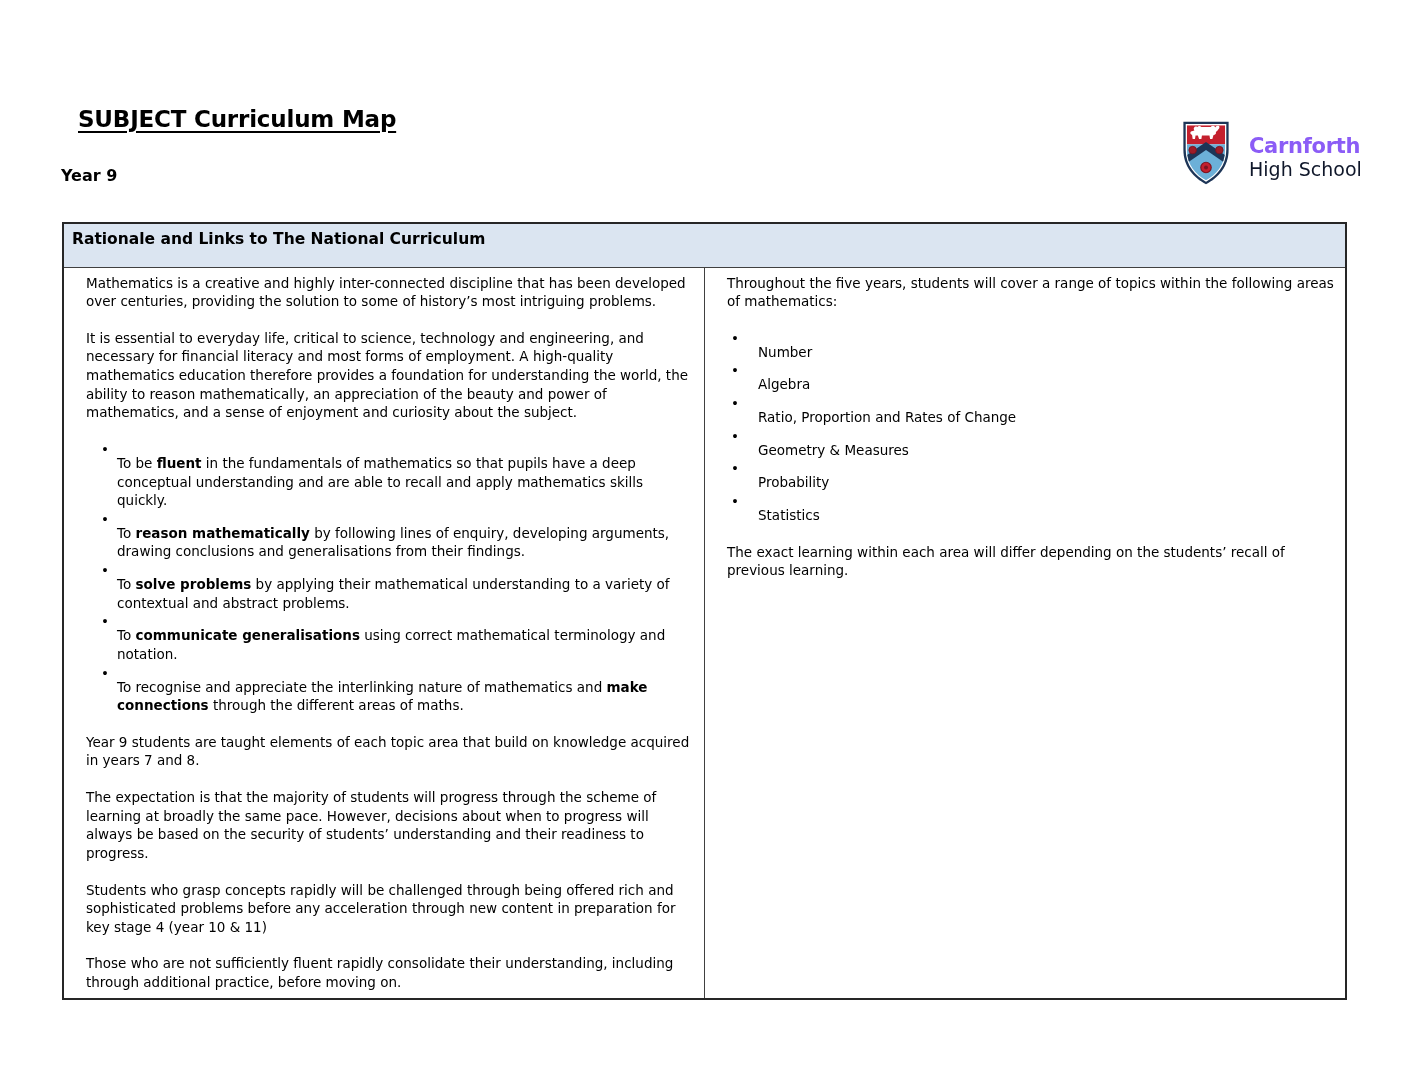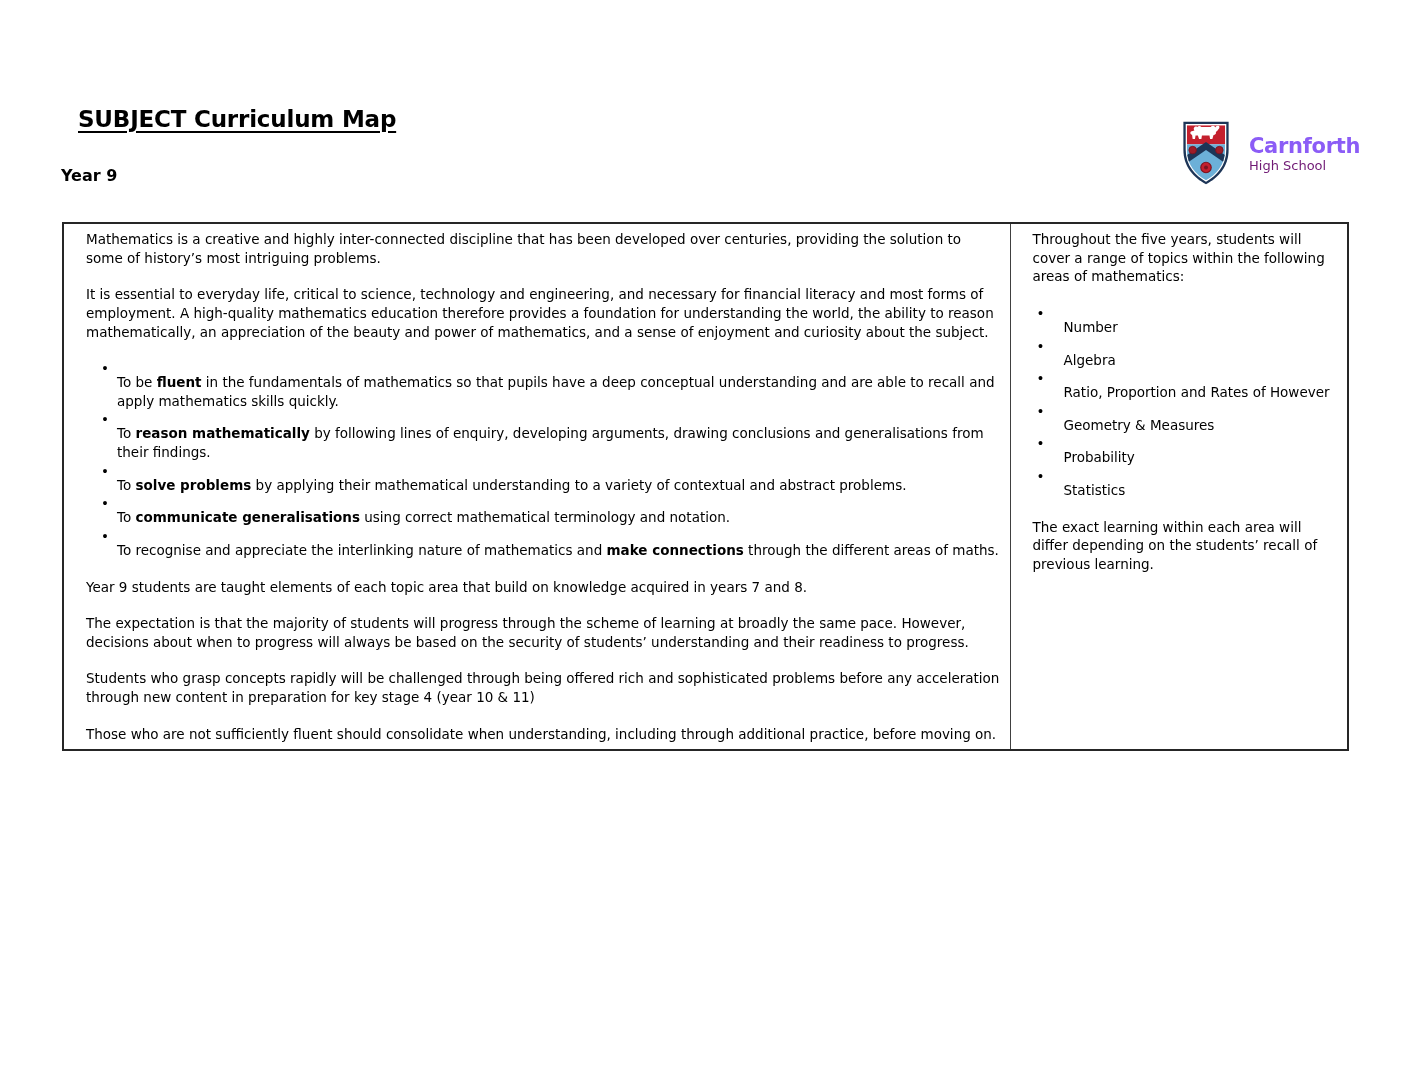--- a/index.html
+++ b/index.html
@@ -10,21 +10,21 @@
   .page-title{
     position:absolute;left:78px;top:106px;font-size:23px;font-weight:bold;
     text-decoration:underline;text-underline-offset:4px;letter-spacing:-0.2px;
   }
   .page-subtitle{position:absolute;left:61px;top:166px;font-size:16px;font-weight:bold;}
 
   .logo{position:absolute;left:1177px;top:111px;display:flex;align-items:flex-start;}
   .logo svg{display:block;}
   .logo-text{margin-left:14px;margin-top:24px;line-height:1.1;}
   .logo-name{font-size:21px;font-weight:bold;color:#8b5cf6;letter-spacing:-0.3px;}
-  .logo-type{font-size:13px;color:#701a75;margin-top:1px;}
+  .logo-type{font-size:19px;color:#0f172a;margin-top:1px;}
 
   table.doc-table{
     position:absolute;left:62px;top:222px;width:1285px;
     border-collapse:collapse;table-layout:fixed;
   }
   table.doc-table{border:2px solid #262626;}
   table.doc-table td{border:1.4px solid #404040;vertical-align:top;box-sizing:border-box;}
   td.hdr{
     background:#dbe5f1;font-weight:bold;font-size:15.5px;
     padding:6px 8px 0 8px;height:44px;
@@ -81,20 +81,23 @@
     </g>
   </svg>
   <div class="logo-text">
     <div class="logo-name">Carnforth</div>
     <div class="logo-type">High School</div>
   </div>
 </div>
 
 <table class="doc-table">
   <tbody>
+      <tr>
+    <td class="hdr" colspan="2">Rationale and Links to The National Curriculum</td>
+  </tr>
   <tr>
     <td class="cell cell-left">
       <div class="p">Mathematics is a creative and highly inter-connected discipline that has been developed over centuries, providing the solution to some of history’s most intriguing problems.</div>
       <div class="p">It is essential to everyday life, critical to science, technology and engineering, and necessary for financial literacy and most forms of employment. A high-quality mathematics education therefore provides a foundation for understanding the world, the ability to reason mathematically, an appreciation of the beauty and power of mathematics, and a sense of enjoyment and curiosity about the subject.</div>
       <div class="bullets">
         <div class="b">
           <span class="dot"></span>
           <span class="bt"><span>To be </span><b>fluent</b><span> in the fundamentals of mathematics so that pupils have a deep conceptual understanding and are able to recall and apply mathematics skills quickly.</span></span>
         </div>
         <div class="b">
@@ -110,36 +113,36 @@
           <span class="bt"><span>To </span><b>communicate generalisations</b><span> using correct mathematical terminology and notation.</span></span>
         </div>
         <div class="b">
           <span class="dot"></span>
           <span class="bt"><span>To recognise and appreciate the interlinking nature of mathematics and </span><b>make connections</b><span> through the different areas of maths.</span></span>
         </div>
       </div>
       <div class="p">Year 9 students are taught elements of each topic area that build on knowledge acquired in years 7 and 8.</div>
       <div class="p">The expectation is that the majority of students will progress through the scheme of learning at broadly the same pace. However, decisions about when to progress will always be based on the security of students’ understanding and their readiness to progress.</div>
       <div class="p">Students who grasp concepts rapidly will be challenged through being offered rich and sophisticated problems before any acceleration through new content in preparation for key stage 4 (year 10 &amp; 11)</div>
-      <div class="p">Those who are not sufficiently fluent should consolidate when understanding, including through additional practice, before moving on.</div>
+      <div class="p">Those who are not sufficiently fluent rapidly consolidate their understanding, including through additional practice, before moving on.</div>
     </td>
     <td class="cell cell-right">
       <div class="p">Throughout the five years, students will cover a range of topics within the following areas of mathematics:</div>
       <div class="bullets">
         <div class="b">
           <span class="dot2"></span>
           <span class="bt">Number</span>
         </div>
         <div class="b">
           <span class="dot2"></span>
           <span class="bt">Algebra</span>
         </div>
         <div class="b">
           <span class="dot2"></span>
-          <span class="bt">Ratio, Proportion and Rates of However</span>
+          <span class="bt">Ratio, Proportion and Rates of Change</span>
         </div>
         <div class="b">
           <span class="dot2"></span>
           <span class="bt">Geometry &amp; Measures</span>
         </div>
         <div class="b">
           <span class="dot2"></span>
           <span class="bt">Probability</span>
         </div>
         <div class="b">

